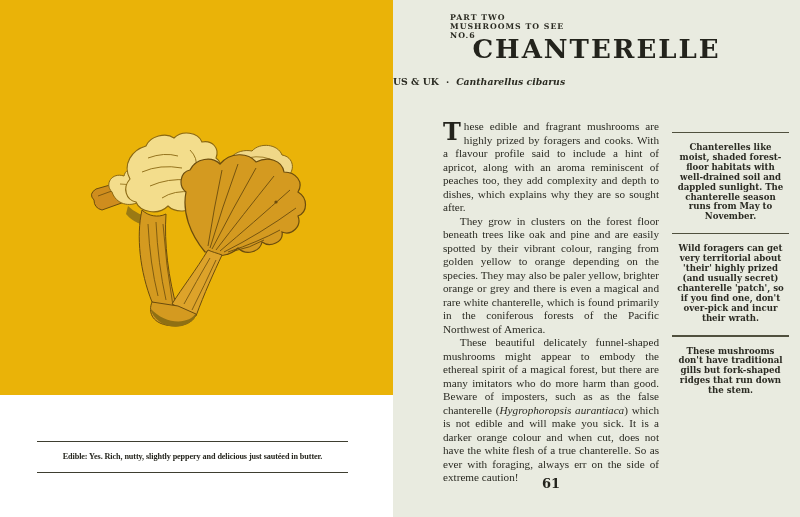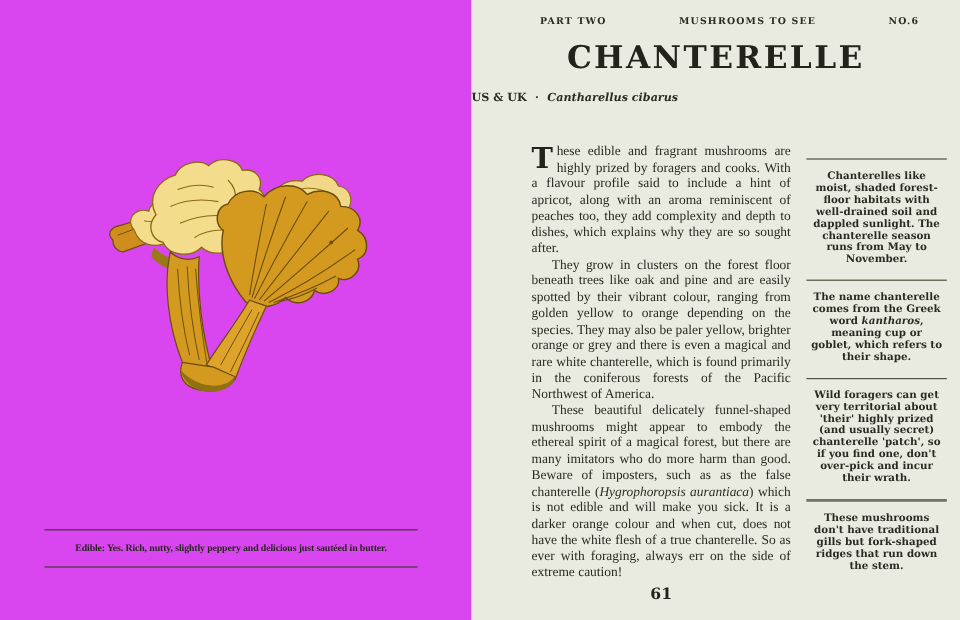--- a/index.html
+++ b/index.html
@@ -1,33 +1,33 @@
 <!DOCTYPE html>
 <html><head>
 <meta charset="utf-8">
 <style>
   html,body{margin:0;padding:0;width:800px;height:517px;overflow:hidden;
     font-family:"Liberation Serif",serif;}
   .spread{display:flex;width:800px;height:517px;}
 
   
-  .page-left{width:393px;height:517px;background:#d946ef;position:relative;flex:0 0 393px;}
+  .page-left{width:393px;height:395px;background:#eab308;position:relative;flex:0 0 393px;}
   .illustration{position:absolute;left:70px;top:123px;width:250px;height:212px;}
   .caption{position:absolute;left:37px;top:441px;width:311px;
     border-top:1px solid #3e3e30;border-bottom:1px solid #3e3e30;
     padding:10px 0 11px;text-align:center;
     font-family:"Liberation Serif",serif;font-weight:bold;font-size:8.2px;
     letter-spacing:-0.1px;color:#26261e;white-space:nowrap;overflow:hidden;}
 
   
   .page-right{width:407px;height:517px;background:#e9ebe0;position:relative;flex:0 0 407px;}
   .running-head{position:absolute;top:13px;left:57px;right:34px;
     display:flex;justify-content:space-between;
     font-family:"DejaVu Serif",serif;font-weight:bold;font-size:7.8px;
-    letter-spacing:1px;color:#2b2b22;}
+    letter-spacing:1px;color:#2b2b22;flex-direction:column;}
   .doc-title{position:absolute;top:34px;left:0;width:100%;margin:0;
     text-align:center;font-family:"DejaVu Serif",serif;font-weight:bold;
     font-size:26px;letter-spacing:2px;color:#23231c;}
   .subtitle{position:absolute;top:76px;left:0;width:100%;text-align:left;
     font-family:"DejaVu Serif",serif;font-weight:bold;font-size:9.3px;
     color:#2b2b22;}
   .subtitle .dot{margin:0 7px;}
   .subtitle .species{font-style:italic;}
 
   .content{position:absolute;top:120px;left:50px;right:11px;display:flex;}
@@ -37,21 +37,21 @@
   .bodycol p.indent{text-indent:1.5em;}
   .dropcap{float:left;font-family:"DejaVu Serif",serif;font-weight:bold;
     font-size:24px;line-height:20px;padding:2px 3px 0 0;color:#23231c;}
 
   .sidebar{flex:1;margin-left:13px;margin-top:12px;
     font-family:"DejaVu Serif",serif;font-weight:bold;font-size:8.6px;
     line-height:9.9px;text-align:center;color:#2a2a22;}
   .note{border-top:1px solid #50503e;padding:10px 3px 11px;text-align:center;}
   .note.last{border-bottom:1px solid #50503e;}
 
-  .pagenum{position:absolute;left:50px;top:488px;width:216px;text-align:center;
+  .pagenum{position:absolute;left:50px;top:476px;width:216px;text-align:center;
     font-family:"DejaVu Serif",serif;font-weight:bold;font-size:13px;color:#23231c;}
 </style>
 </head>
 <body>
 
 <div class="spread">
 
   <div class="page-left">
 
     <svg class="illustration" viewBox="0 0 250 210" xmlns="http://www.w3.org/2000/svg">
@@ -146,23 +146,20 @@
       <div class="bodycol">
         <p><span class="dropcap">T</span><span>hese edible and fragrant mushrooms are highly prized by foragers and cooks. With a flavour profile said to include a hint of apricot, along with an aroma reminiscent of peaches too, they add complexity and depth to dishes, which explains why they are so sought after.</span></p>
         <p class="indent">They grow in clusters on the forest floor beneath trees like oak and pine and are easily spotted by their vibrant colour, ranging from golden yellow to orange depending on the species. They may also be paler yellow, brighter orange or grey and there is even a magical and rare white chanterelle, which is found primarily in the coniferous forests of the Pacific Northwest of America.</p>
         <p class="indent"><span>These beautiful delicately funnel-shaped mushrooms might appear to embody the ethereal spirit of a magical forest, but there are many imitators who do more harm than good. Beware of imposters, such as as the false chanterelle (</span><i>Hygrophoropsis aurantiaca</i><span>) which is not edible and will make you sick. It is a darker orange colour and when cut, does not have the white flesh of a true chanterelle. So as ever with foraging, always err on the side of extreme caution!</span></p>
       </div>
 
       <div class="sidebar">
         <div class="note">
           <span>Chanterelles like moist, shaded forest-floor habitats with well-drained soil and dappled sunlight. The chanterelle season runs from May to November.</span>
         </div>
-        <div class="note">
-          <span>The name chanterelle comes from the Greek word </span><i>kantharos</i><span>, meaning cup or goblet, which refers to their shape.</span>
-        </div>
         <div class="note last">
           <span>Wild foragers can get very territorial about 'their' highly prized (and usually secret) chanterelle 'patch', so if you find one, don't over-pick and incur their wrath.</span>
         </div>
         <div class="note">
           <span>These mushrooms don't have traditional gills but fork-shaped ridges that run down the stem.</span>
         </div>
       </div>
 
     </div>
 

